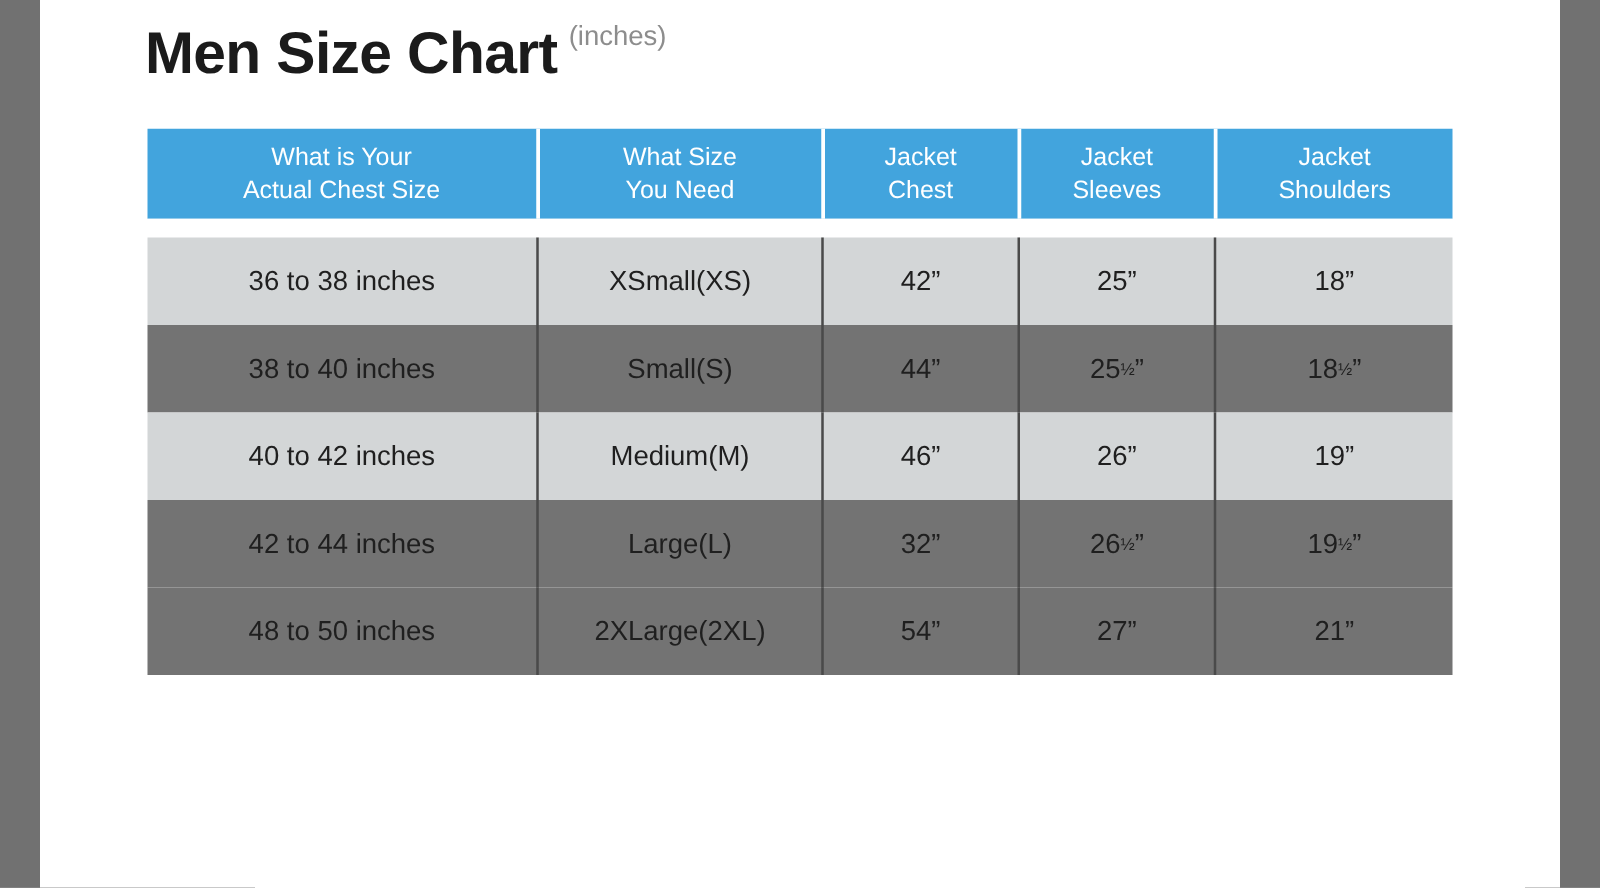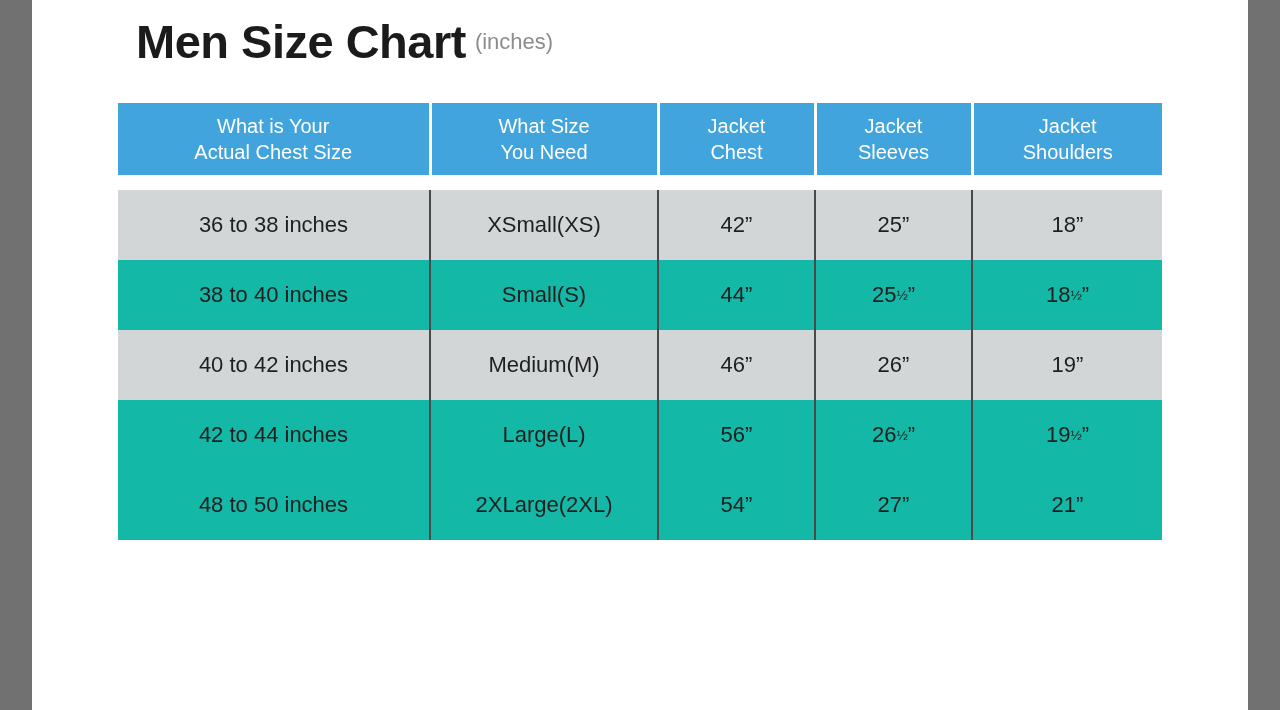--- a/index.html
+++ b/index.html
@@ -37,24 +37,24 @@
     left: 32px;
     top: 0;
     width: 1216px;
     height: 710px;
     background: #ffffff;
   }
 
   
   #title-block {
     position: absolute;
-    left: 104px;
+    left: 84px;
     top: 18px;
     display: flex;
-    align-items: center;
+    align-items: flex-start;
     white-space: nowrap;
   }
   #title-main {
     font-size: 47px;
     font-weight: bold;
     color: #1b1b1b;
     letter-spacing: -0.5px;
     line-height: 1;
   }
   #title-unit {
@@ -106,21 +106,21 @@
     color: #1f1f1f;
     text-align: center;
     vertical-align: middle;
     padding: 0 16px;
     border-right: 2px solid #4a4a4a;
     box-sizing: border-box;
   }
   #size-table tbody tr.data td:last-child { border-right: none; }
 
   #size-table tbody tr.data.shade td { background: #d3d6d7; }
-  #size-table tbody tr.data.plain td { background: #14b8a6; }
+  #size-table tbody tr.data.plain td { background: #737373; }
 
   
   col.c0 { width: 312px; }
   col.c1 { width: 228px; }
   col.c2 { width: 157px; }
   col.c3 { width: 157px; }
   col.c4 { width: 190px; }
 
   
   .frac {
@@ -201,21 +201,21 @@
           <tr class="data shade">
             <td>40 to 42 inches</td>
             <td>Medium(M)</td>
             <td>46”</td>
             <td>26”</td>
             <td>19”</td>
           </tr>
           <tr class="data plain">
             <td>42 to 44 inches</td>
             <td>Large(L)</td>
-            <td>56”</td>
+            <td>32”</td>
             <td>26<span class="frac">½</span>”</td>
             <td>19<span class="frac">½</span>”</td>
           </tr>
           <tr class="data plain">
             <td>48 to 50 inches</td>
             <td>2XLarge(2XL)</td>
             <td>54”</td>
             <td>27”</td>
             <td>21”</td>
           </tr>

